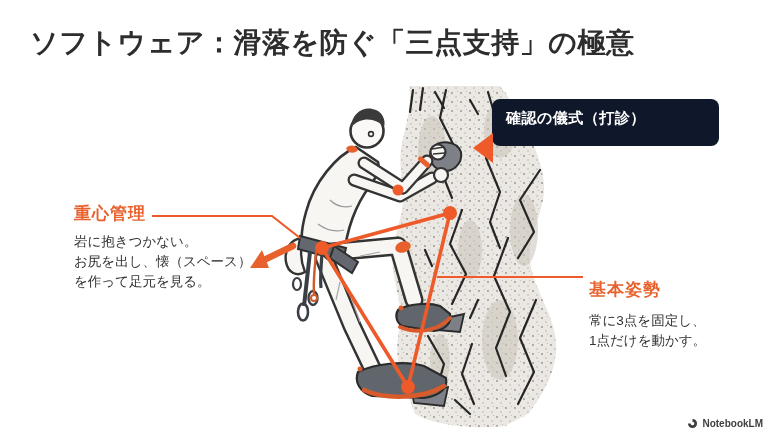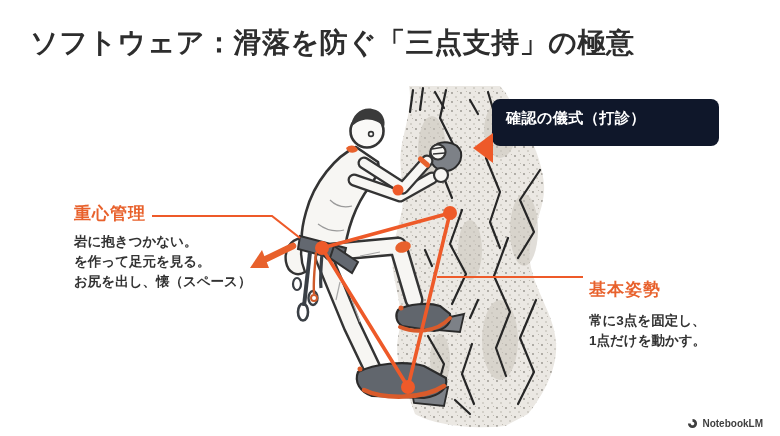--- a/index.html
+++ b/index.html
@@ -23,21 +23,21 @@
   }
   .callout-title{font-size:15px;font-weight:bold;margin-bottom:6px;letter-spacing:.5px;}
   .callout-body{font-size:12.3px;font-weight:bold;line-height:1.75;}
   .side-label{position:absolute;z-index:2;}
   .label-left{left:62px;top:202px;margin-left:12px;}
   .label-right{left:589px;top:278px;}
   .side-label .label-title{
     font-size:17px;font-weight:bold;color:#e8612c;letter-spacing:1px;white-space:nowrap;
   }
   .side-label .label-body{
-    margin-top:7px;font-size:13.5px;font-weight:bold;color:#333333;line-height:1.48;white-space:nowrap;
+    margin-top:7px;font-size:13.5px;font-weight:normal;color:#333333;line-height:1.48;white-space:nowrap;
   }
   .label-right .label-body{margin-top:10px;}
   .brand{
     position:absolute;right:17px;bottom:7px;display:flex;gap:4px;
     color:#3f3f3f;font-size:10px;font-weight:bold;z-index:3;
   }
   .brand svg{display:block;}
 </style>
 </head>
 <body>
@@ -175,22 +175,22 @@
 
   <div class="callout">
     <div class="callout-tail"></div>
     <div class="callout-title">確認の儀式（打診）</div>
   </div>
 
   <div class="side-label label-left">
     <div class="label-title">重心管理</div>
     <div class="label-body">
       <span style="display:block">岩に抱きつかない。</span>
+      <span style="display:block">お尻を出し、懐（スペース）</span>
       <span style="display:block">を作って足元を見る。</span>
-      <span style="display:block">お尻を出し、懐（スペース）</span>
     </div>
   </div>
 
   <div class="side-label label-right">
     <div class="label-title">基本姿勢</div>
     <div class="label-body">
       <span style="display:block">常に3点を固定し、</span>
       <span style="display:block">1点だけを動かす。</span>
     </div>
   </div>

